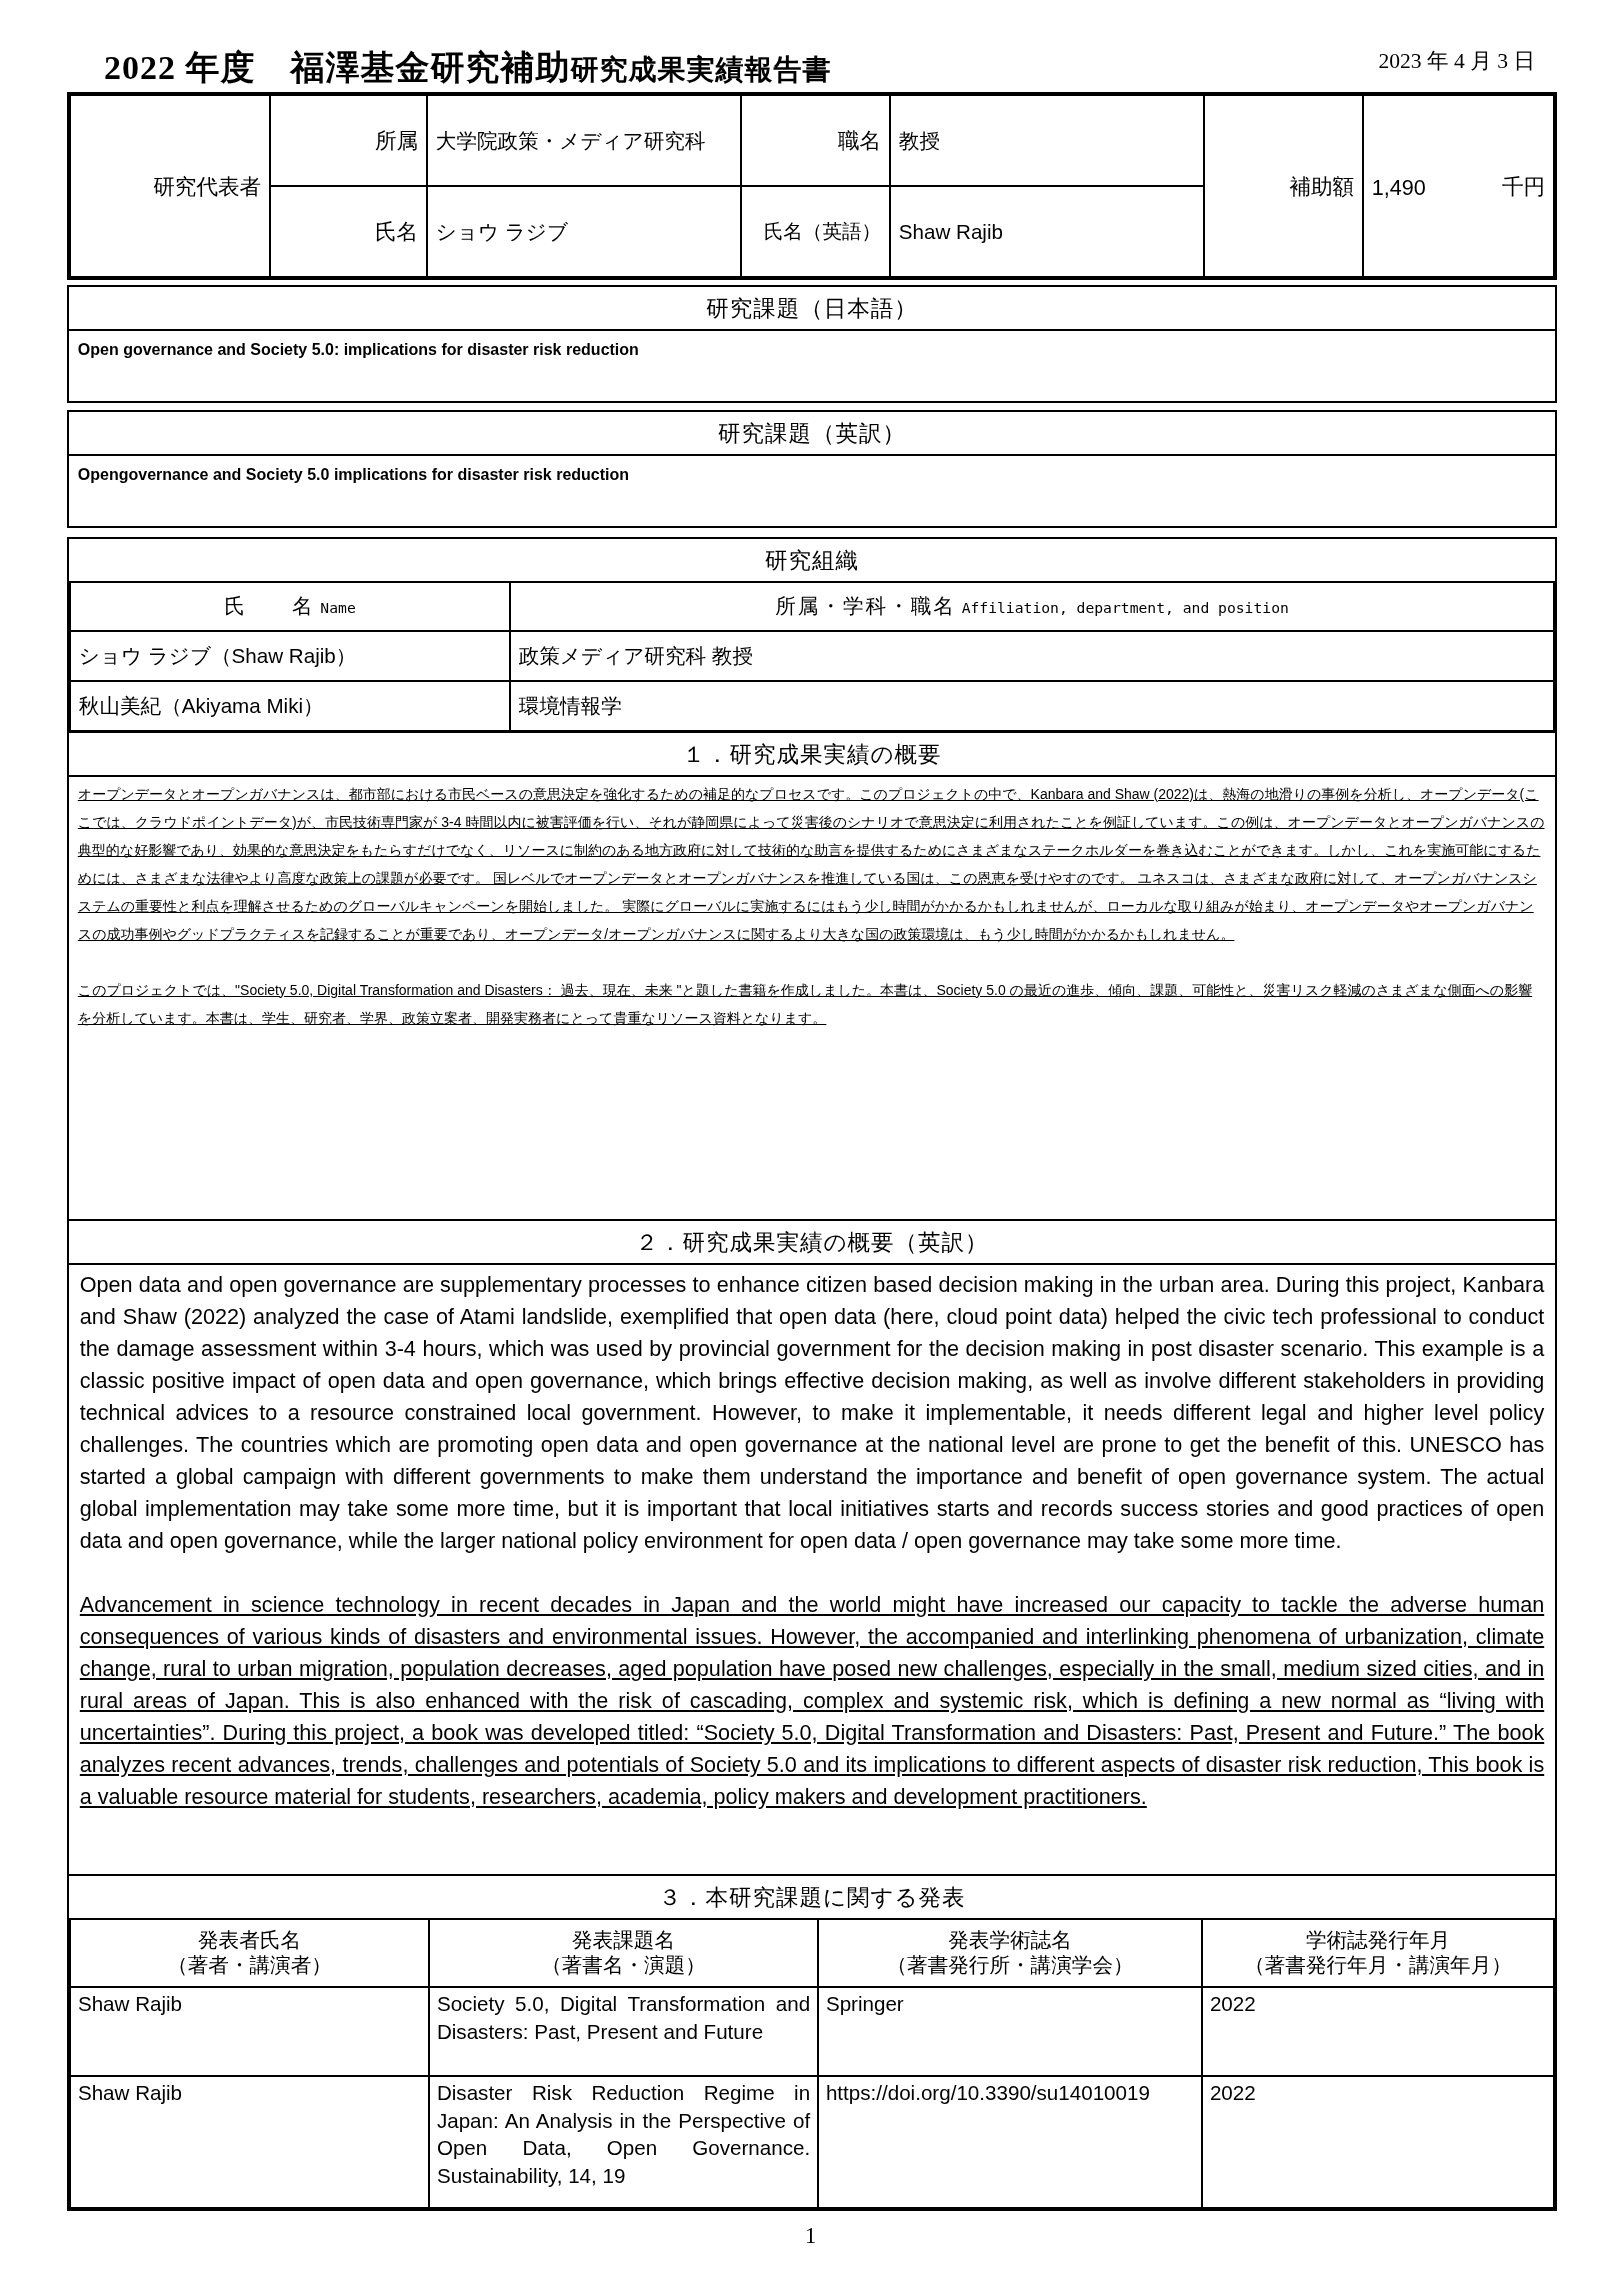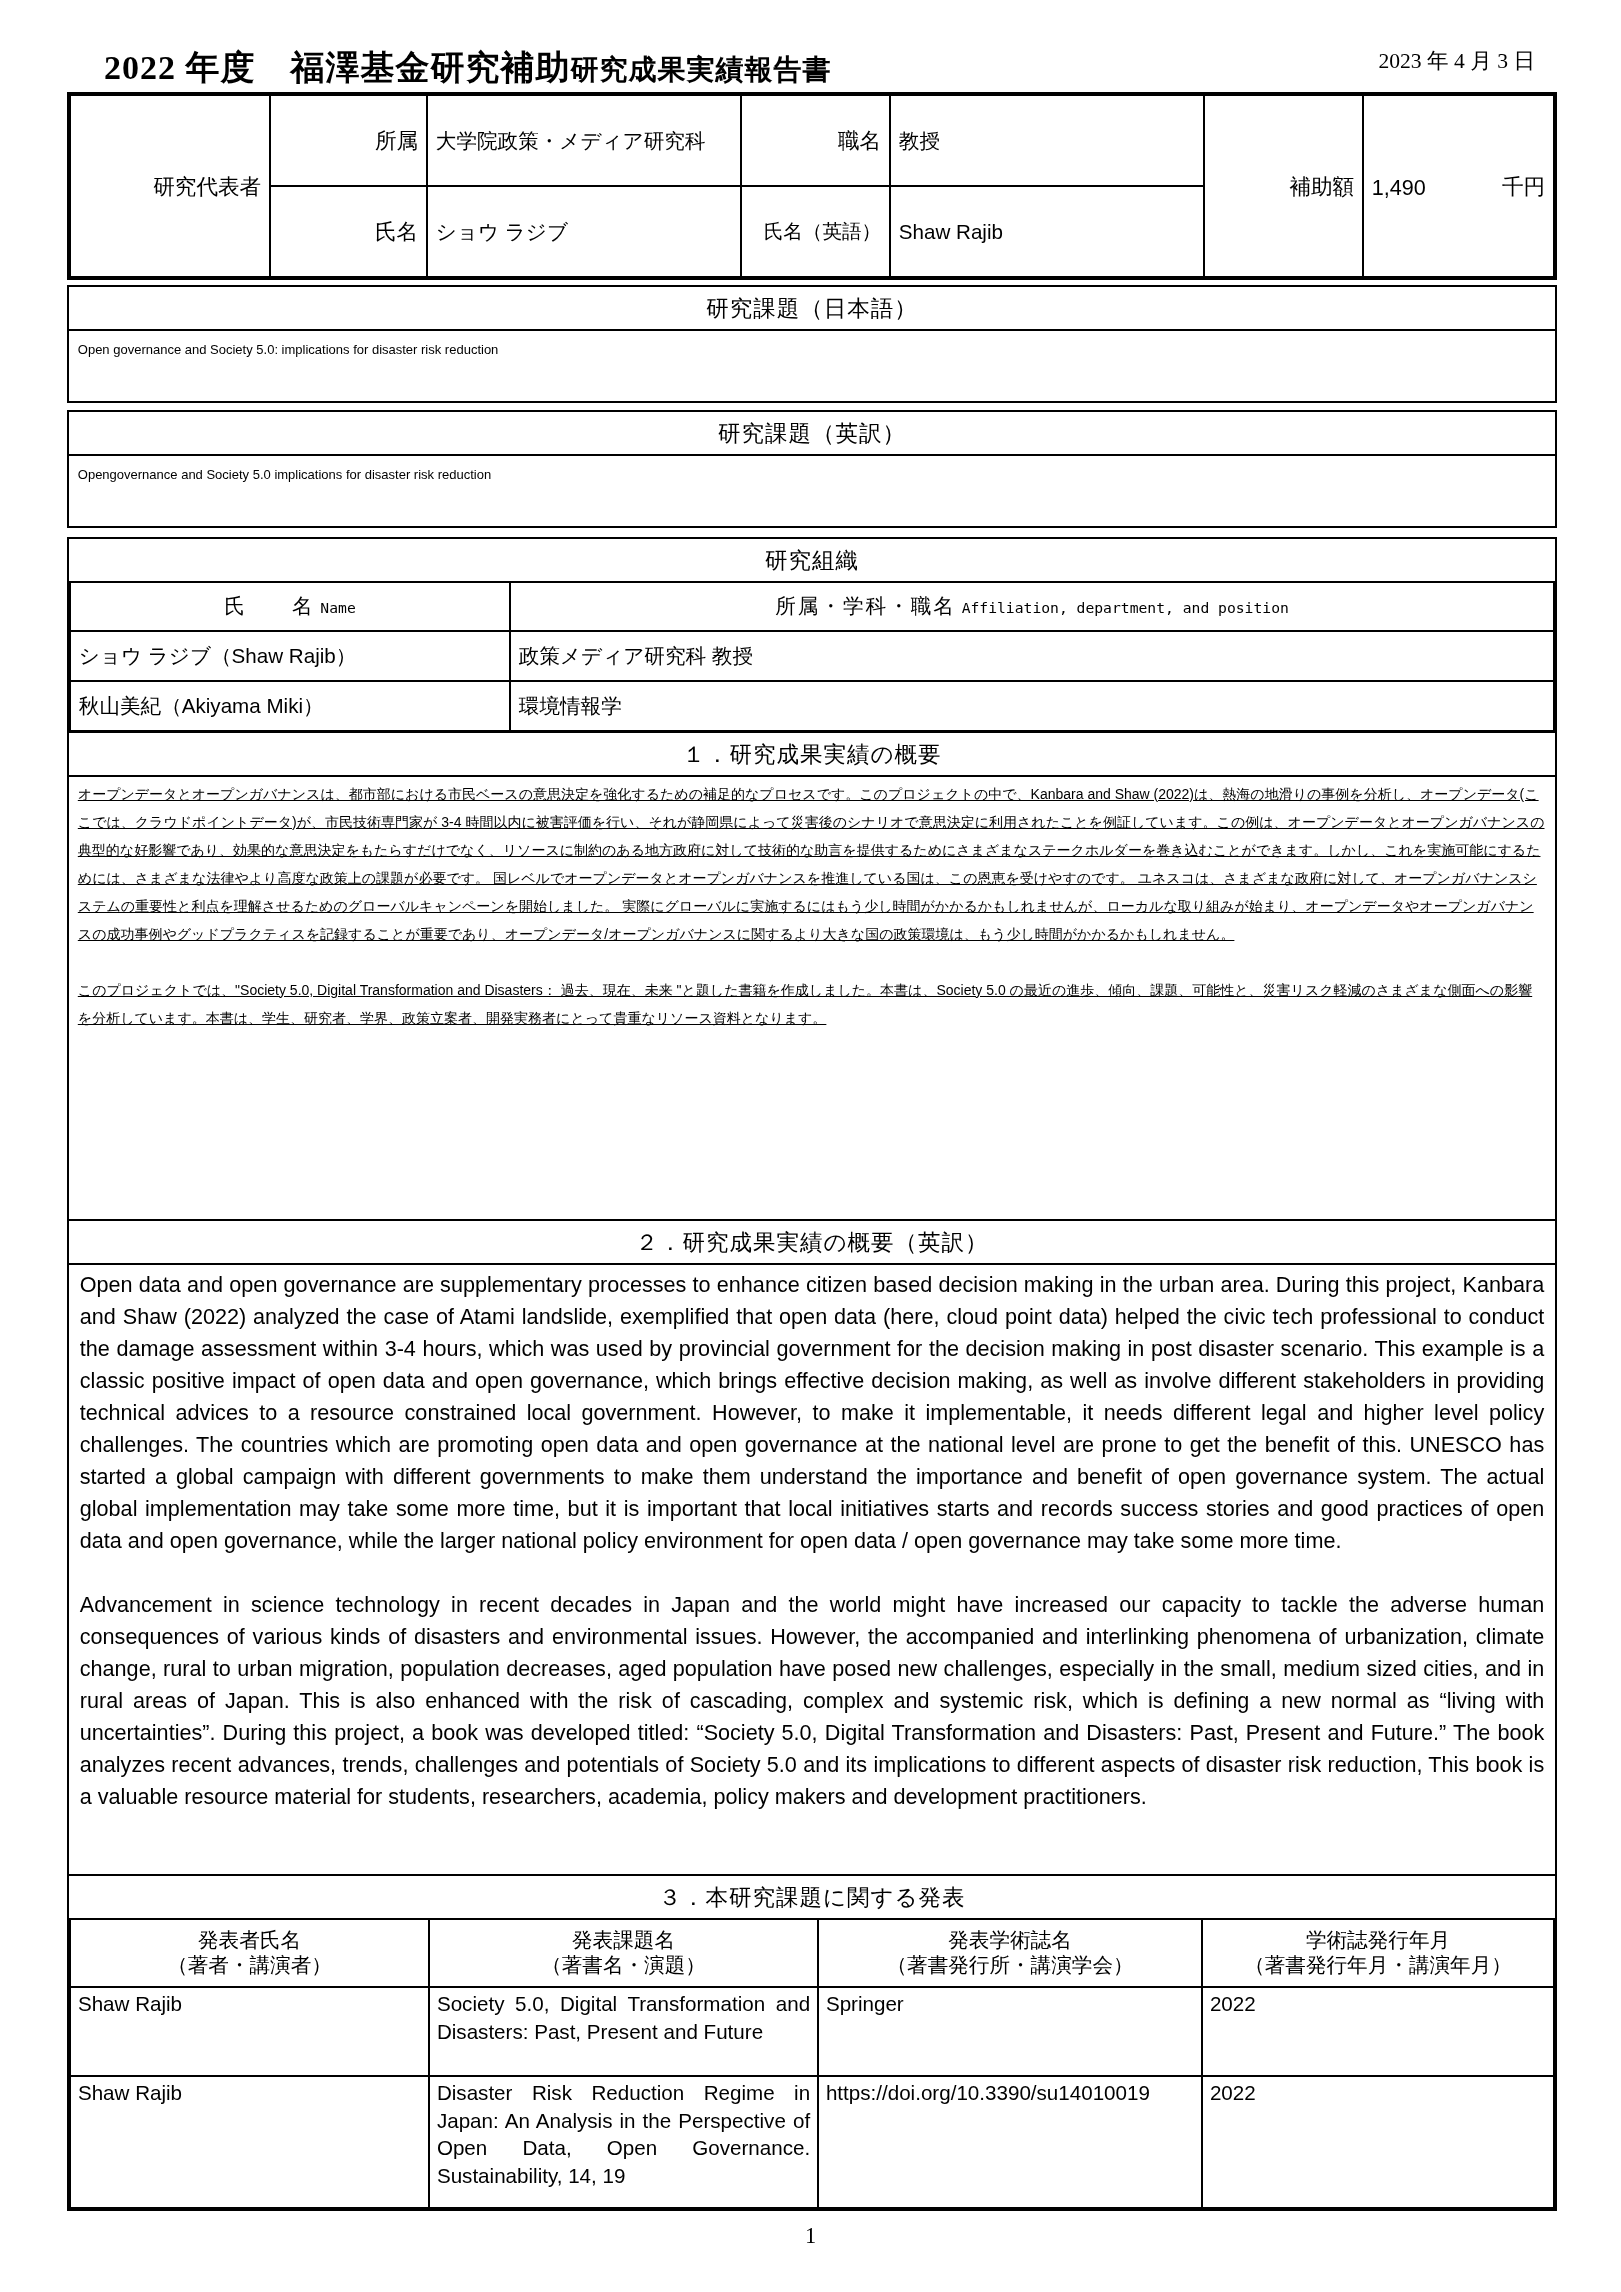--- a/index.html
+++ b/index.html
@@ -33,40 +33,40 @@
   td { border:2px solid #000; padding:2px 7.8px; font-size:20.6px; overflow:hidden; }
   tr.no-top td { border-top:none; }
   td.lab { text-align:right; font-size:21.6px; }
 
   .pi-table td { height:91px; }
   .amount { display:flex; justify-content:space-between; align-items:flex-end; }
   .amount .val { font-size:21.6px; }
   .amount .unit { font-size:21.6px; }
 
   .free {
-    min-height:70px; font-size:13px; padding:4.9px 8.8px; line-height:27.4px;
+    min-height:70px; font-size:16px; padding:4.9px 8.8px; line-height:27.4px;font-weight:bold;
   }
 
   .org-table td { height:50px; padding:1px 7.8px; }
   .org-table .hdr td { height:48px; text-align:center; }
   .sub-en { font-family:"DejaVu Sans Mono","Liberation Mono",monospace; font-size:14.7px; }
   .hdr-ja { font-size:20.6px; letter-spacing:2px; }
 
   .body-ja {
     font-size:14px; line-height:28px; padding:2.9px 8.8px 9.8px; min-height:443px;text-decoration:underline;
   }
   .body-ja p { margin:0; }
   .body-ja p + p { margin-top:28px; }
 
   .body-en {
     font-size:21.6px; line-height:32px; padding:3.9px 10.8px 9.8px; min-height:610px;
     text-align:justify;
   }
   .body-en p { margin:0; }
-  .body-en p + p { margin-top:32px; }
+  .body-en p + p { margin-top:32px;text-decoration:underline; }
 
   .pub-table td { vertical-align:top; line-height:27.4px; padding:2.9px 6.9px; }
   .pub-table .hdr td { height:67px; vertical-align:middle; text-align:center; line-height:24.5px; font-size:20.6px; padding:2px 2px; }
   .pub-table .r1 td { height:89px; }
   .pub-table .r2 td { height:132px; }
   .cell-title { text-align:justify; }
   .cell-url { word-break:break-all; }
 
   .page-num {
     position:absolute; top:2223px; left:0; width:1621px; text-align:center;

